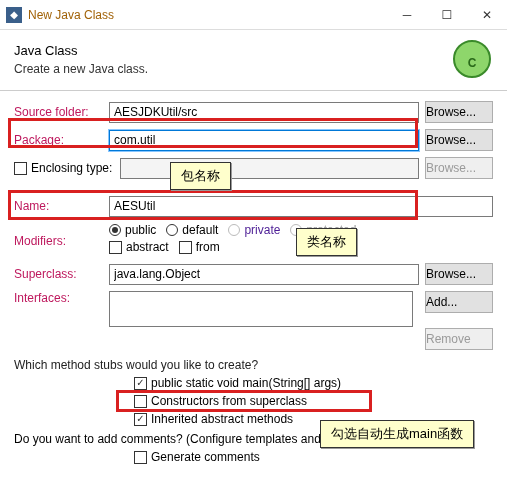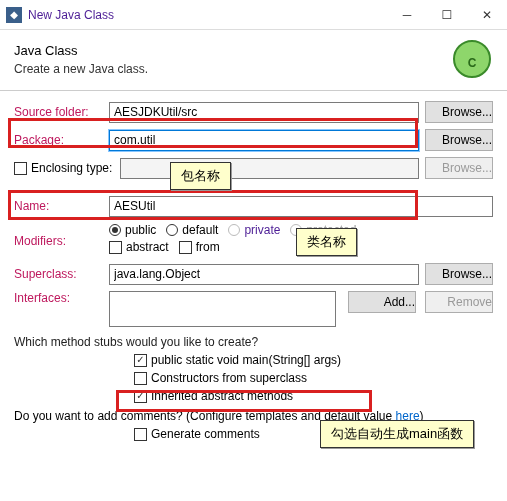--- a/index.html
+++ b/index.html
@@ -1,45 +1,45 @@
 <!DOCTYPE html>
 <html><head>
 <meta charset="utf-8">
 <style>
 * { box-sizing: border-box; margin: 0; padding: 0; font-family: "Segoe UI", Tahoma, sans-serif; font-size: 12px; }
 body { background: #fff; width: 507px; height: 501px; overflow: hidden; position: relative; }
 .titlebar { height: 30px; background: #fff; border-bottom: 1px solid #ddd; display: flex; align-items: center; padding: 0 0 0 6px; }
 .titlebar .appicon { width: 16px; height: 16px; background: #3a5f8a; margin-right: 6px; display:inline-flex;align-items:center;justify-content:center;color:#fff;font-size:10px;}
-.titlebar .title { flex: 1; color: #4c1d95; }
+.titlebar .title { flex: 1; color: #a16207; }
 .titlebar .winbtn { width: 40px; height: 30px; display: flex; align-items:center; justify-content:center; color:#333; }
 .header { padding: 8px 14px 10px; border-bottom: 1px solid #ccc; display:flex; align-items:center;}
 .header-text { flex: 1; }
 .header-title { font-weight: normal; font-size: 13px; margin-bottom: 4px; }
 .header-desc { color: #333; }
 .header-icon { width: 42px; height: 42px;}
 .header-icon svg { width:42px;height:42px;}
 .form { padding: 10px 14px; }
 .row { display: flex; align-items: center; margin-bottom: 6px; min-height: 22px; }
 .lbl { width: 95px; color:#be185d; }
 .input { flex: 1; height: 21px; border: 1px solid #7a7a7a; padding: 0 4px; background:#fff; }
 .input.focus { border: 1px solid #0078d7; outline: 1px solid #88c6ff; }
-.btn { width: 68px; height: 22px; margin-left: 6px; border: 1px solid #adadad; background:#e1e1e1; text-align:right; line-height:20px; cursor:pointer; }
+.btn { width: 68px; height: 22px; margin-left: 6px; border: 1px solid #adadad; background:#e1e1e1; text-align:left; line-height:20px; cursor:pointer; }
 .btn.disabled { color:#9a9a9a; background:#efefef; cursor:default;}
 .chk { display:inline-flex; align-items:center; gap:4px; }
 .chkbox { width:13px; height:13px; border:1px solid #333; display:inline-flex; align-items:center; justify-content:center; font-size:10px; line-height:1; background:#fff;}
 .chkbox.checked::after{content:"✓"; color:#333;}
 .radio { display:inline-flex; align-items:center; gap:4px; margin-right:10px; }
 .rcircle { width:12px;height:12px;border:1px solid #333;border-radius:50%; display:inline-flex;align-items:center;justify-content:center;}
 .rcircle.sel::after{content:"";width:6px;height:6px;border-radius:50%;background:#333;}
 .modrow { display:flex; align-items:center; margin-bottom:6px;}
 .modrow .lbl { padding-top:2px; }
 .modopts { flex:1; }
 .modopts .line { display:flex; align-items:center; margin-bottom:3px; flex-wrap:wrap;}
 .interfaces { flex:1; height:36px; border:1px solid #7a7a7a; background:#fff; }
-.sidebtns { display:flex; flex-direction:row; margin-left:6px; gap:3px;}
+.sidebtns { display:flex; flex-direction:column; margin-left:6px; gap:15px;}
 .sidebtns .btn { width:68px; }
 .question { margin-top:8px; color:#222; }
 .stublist { margin-left: 120px; margin-top:4px; }
 .stublist .chk { display:flex; margin-bottom:4px; }
 .footerq { margin-top:6px; }
 .link { color:#0066cc; text-decoration: underline; cursor:pointer; }
 
 .hl { position:absolute; border:3px solid #d92020; pointer-events:none; }
 
 .callout { position:absolute; background:#ffffcc; border:1px solid #333; padding:4px 10px; font-size:13px; color:#000; box-shadow:1px 1px 0 #999;}

